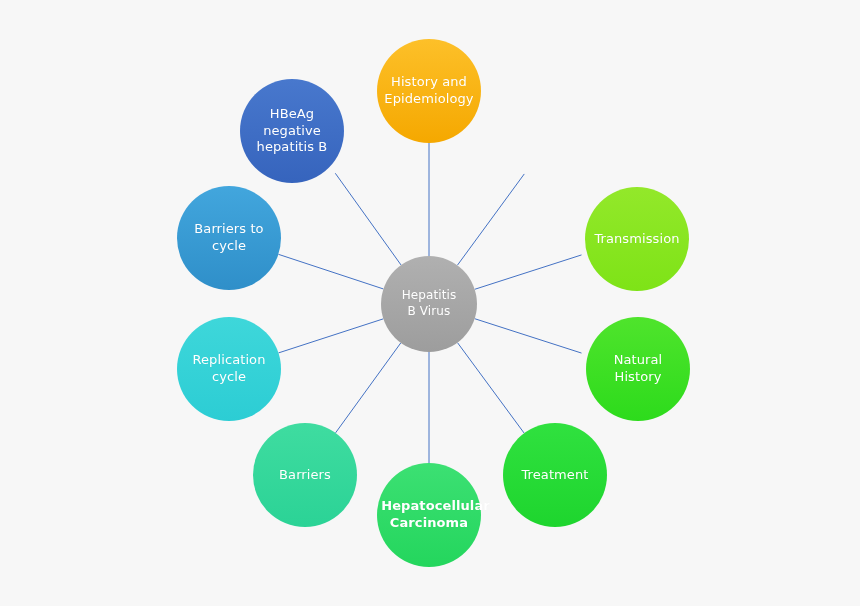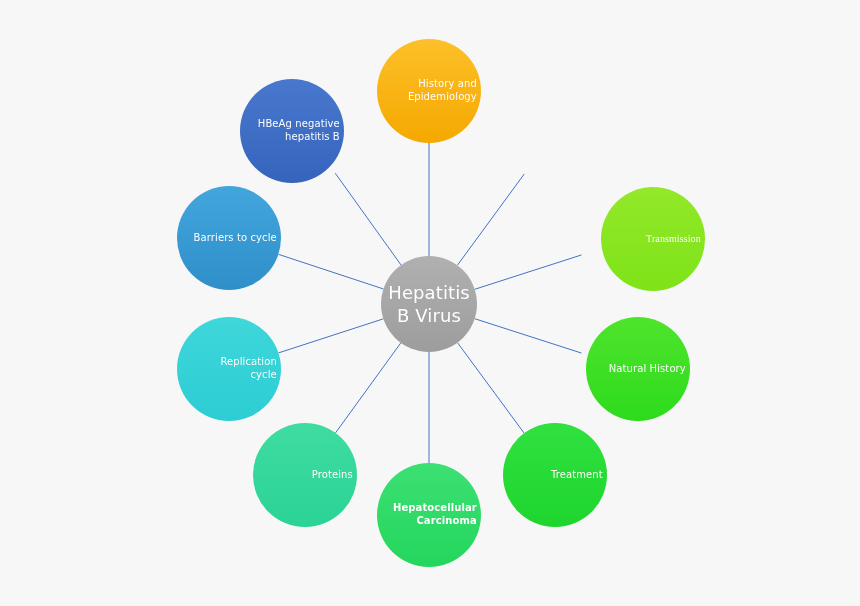--- a/index.html
+++ b/index.html
@@ -39,29 +39,28 @@
   }
   .node-label {
     display: block;
     width: 92%;
     line-height: 1.28;
     white-space: pre-line;
     letter-spacing: 0.1px;
     text-shadow: 0 0 1px rgba(0,0,0,0.06);
   }
   #node-center {
-    font-size: 18px;
+    font-size: 12px;
     color: #ffffff;
   }
   #node-center .node-label {
     line-height: 1.3;
   }
   .node-outer {
-    font-size: 10px;
-    text-align: right;
+    font-size: 13px;
   }
 </style>
 </head>
 <body style="width: 860px; height: 606px; background: rgb(247, 247, 247);">
 
 <div id="diagram-root">
 
   <svg id="connector-layer" viewBox="0 0 860 606" width="860" height="606" xmlns="http://www.w3.org/2000/svg">
     <g id="connector-group">
         <line x1="429.00" y1="256.00" x2="429.00" y2="143.00" stroke="#4472c4" stroke-width="1"></line>
@@ -81,39 +80,39 @@
     <span class="node-label">Hepatitis
 B Virus</span>
   </div>
 
   <div class="node node-outer" style="left: 377px; top: 39px; width: 104px; height: 104px; background: linear-gradient(rgb(253, 192, 41) 0%, rgb(245, 168, 0) 100%); color: rgb(255, 255, 255);">
     <span class="node-label">History  and
 Epidemiology</span>
   </div>
 
 
-  <div class="node node-outer" style="left: 601px; top: 187px; width: 104px; height: 104px; background: linear-gradient(rgb(147, 232, 42) 0%, rgb(126, 227, 23) 100%); color: rgb(255, 255, 255); font-family: Liberation Serif, serif;">
+  <div class="node node-outer" style="left: 585px; top: 187px; width: 104px; height: 104px; background: linear-gradient(rgb(147, 232, 42) 0%, rgb(126, 227, 23) 100%); color: rgb(255, 255, 255);">
     <span class="node-label">Transmission</span>
   </div>
 
   <div class="node node-outer" style="left: 586px; top: 317px; width: 104px; height: 104px; background: linear-gradient(rgb(79, 228, 44) 0%, rgb(45, 219, 28) 100%); color: rgb(255, 255, 255);">
     <span class="node-label">Natural  History</span>
   </div>
 
   <div class="node node-outer" style="left: 503px; top: 423px; width: 104px; height: 104px; background: linear-gradient(rgb(48, 225, 63) 0%, rgb(30, 213, 46) 100%); color: rgb(255, 255, 255);">
     <span class="node-label">Treatment</span>
   </div>
 
   <div class="node node-outer" style="left: 377px; top: 463px; width: 104px; height: 104px; background: linear-gradient(rgb(60, 224, 115) 0%, rgb(36, 214, 93) 100%); color: rgb(255, 255, 255); font-weight: bold;">
     <span class="node-label">Hepatocellular
 Carcinoma</span>
   </div>
 
   <div class="node node-outer" style="left: 253px; top: 423px; width: 104px; height: 104px; background: linear-gradient(rgb(63, 220, 160) 0%, rgb(43, 211, 150) 100%); color: rgb(255, 255, 255);">
-    <span class="node-label">Proteins</span>
+    <span class="node-label">Barriers</span>
   </div>
 
   <div class="node node-outer" style="left: 177px; top: 317px; width: 104px; height: 104px; background: linear-gradient(rgb(62, 215, 218) 0%, rgb(44, 205, 212) 100%); color: rgb(255, 255, 255);">
     <span class="node-label">Replication
 cycle</span>
   </div>
 
   <div class="node node-outer" style="left: 177px; top: 186px; width: 104px; height: 104px; background: linear-gradient(rgb(66, 166, 221) 0%, rgb(47, 143, 201) 100%); color: rgb(255, 255, 255);">
     <span class="node-label">Barriers  to cycle</span>
   </div>

